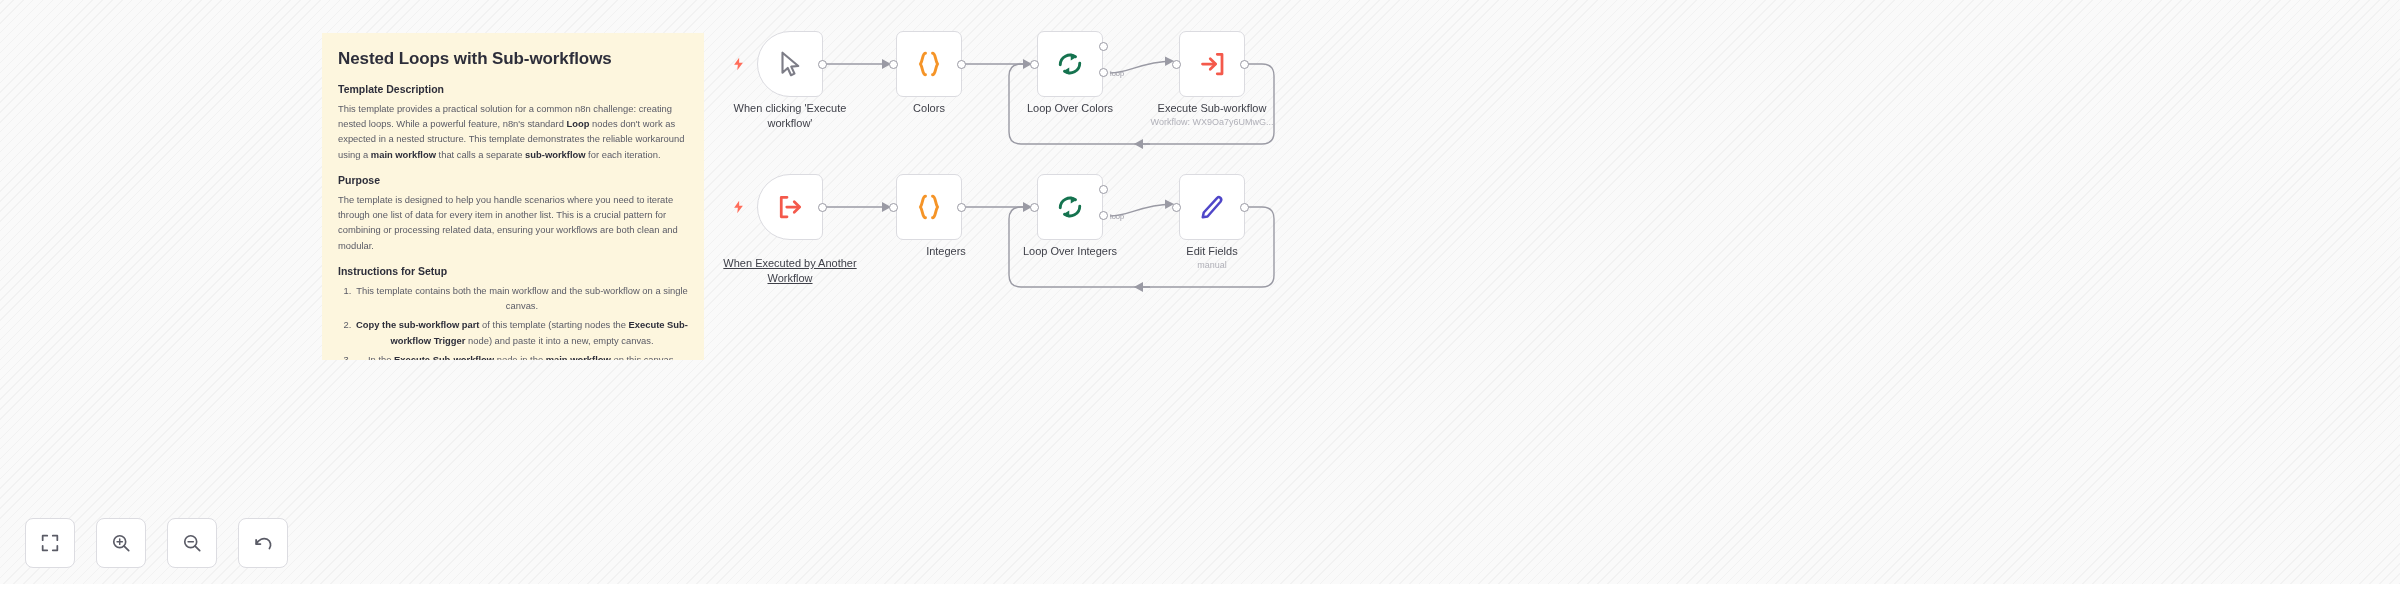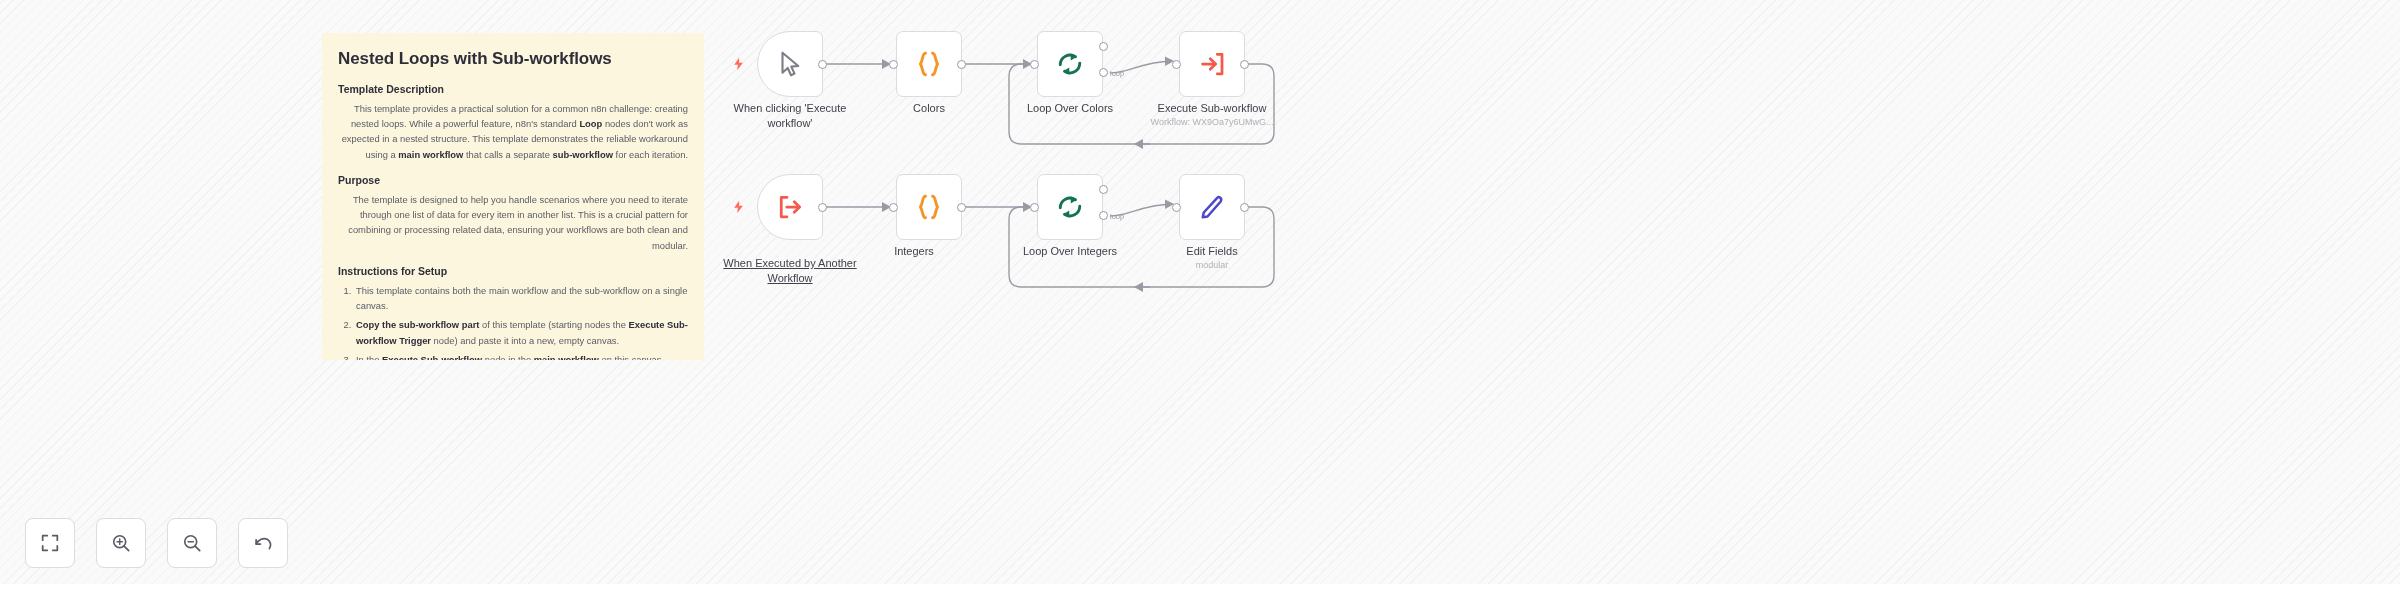--- a/index.html
+++ b/index.html
@@ -43,29 +43,29 @@
     font-weight: 700;
     margin: 12px 0 6px 0;
     color: #2d2e3a;
   }
   #sticky h2.first { margin-top: 8px; }
   #sticky p {
     font-size: 9.4px;
     line-height: 1.62;
     margin: 0 0 2px 0;
     color: #5a5b66;
-    text-align: right;
   }
   #sticky p b { color: #2d2e3a; font-weight: 700; }
   #sticky ol {
     font-size: 9.4px;
     line-height: 1.62;
     margin: 4px 0 0 0;
     padding-left: 16px;
     color: #5a5b66;
+    text-align: center;
   }
   #sticky ol li { margin-bottom: 4px; padding-left: 2px; }
   #sticky ol li b { color: #2d2e3a; font-weight: 700; }
 
   
   .node {
     position: absolute;
     width: 66px; height: 66px;
     background: #ffffff;
     border: 1px solid #dbdbe0;
@@ -265,21 +265,21 @@
   <div class="node-label" style="left:710px; top:256px;text-decoration:underline;">When Executed by Another Workflow</div>
 
   <div class="node" style="left:896px; top:174px;">
     <svg width="30" height="30" viewBox="0 0 24 24">
       <path d="M9.2 3.4 C6.6 3.4 7.4 8 5.2 12 C7.4 16 6.6 20.6 9.2 20.6" fill="none" stroke="#f59427" stroke-width="2.3" stroke-linecap="round"></path>
       <path d="M14.8 3.4 C17.4 3.4 16.6 8 18.8 12 C16.6 16 17.4 20.6 14.8 20.6" fill="none" stroke="#f59427" stroke-width="2.3" stroke-linecap="round"></path>
     </svg>
   </div>
   <div class="dot" style="left:889px; top:202.5px;"></div>
   <div class="dot" style="left:957px; top:202.5px;"></div>
-  <div class="node-label" style="left:834px; top:244px;">Integers</div>
+  <div class="node-label" style="left:866px; top:244px;">Integers</div>
 
   <div class="node" style="left:1037px; top:174px;">
     <svg width="30" height="30" viewBox="0 0 24 24">
       <path d="M4.2 12.6 A7.8 7.8 0 0 1 16.4 6.2" fill="none" stroke="#15734f" stroke-width="2.3" stroke-linecap="round"></path>
       <path d="M19.8 11.4 A7.8 7.8 0 0 1 7.6 17.8" fill="none" stroke="#15734f" stroke-width="2.3" stroke-linecap="round"></path>
       <path d="M12.6 3.4 L17.2 6.4 L12.6 9.2 Z" fill="#15734f"></path>
       <path d="M11.4 20.6 L6.8 17.6 L11.4 14.8 Z" fill="#15734f"></path>
     </svg>
   </div>
   <div class="dot" style="left:1030px; top:202.5px;"></div>
@@ -289,21 +289,21 @@
   <div class="node-label" style="left:990px; top:244px;">Loop Over Integers</div>
 
   <div class="node" style="left:1179px; top:174px;">
     <svg width="30" height="30" viewBox="0 0 24 24">
       <path d="M18.4 4.4 C19.6 5.4 19.7 6.6 18.8 7.8 L8.4 19.6 L4.6 20.2 L5.4 16.4 L16 4.9 C17 3.9 17.6 3.7 18.4 4.4 Z" fill="none" stroke="#4f46c8" stroke-width="2" stroke-linejoin="round"></path>
     </svg>
   </div>
   <div class="dot" style="left:1172px; top:202.5px;"></div>
   <div class="dot" style="left:1240px; top:202.5px;"></div>
   <div class="node-label" style="left:1132px; top:244px;">Edit Fields</div>
-  <div class="node-sublabel" style="left:1127px; top:260px;">modular</div>
+  <div class="node-sublabel" style="left:1127px; top:260px;">manual</div>
 
   <div id="toolbar">
     <div class="tool-btn">
       <svg width="22" height="22" viewBox="0 0 24 24">
         <path d="M4 9 L4 4 L9 4" fill="none" stroke="#5a5b66" stroke-width="1.9" stroke-linecap="round" stroke-linejoin="round"></path>
         <path d="M15 4 L20 4 L20 9" fill="none" stroke="#5a5b66" stroke-width="1.9" stroke-linecap="round" stroke-linejoin="round"></path>
         <path d="M20 15 L20 20 L15 20" fill="none" stroke="#5a5b66" stroke-width="1.9" stroke-linecap="round" stroke-linejoin="round"></path>
         <path d="M9 20 L4 20 L4 15" fill="none" stroke="#5a5b66" stroke-width="1.9" stroke-linecap="round" stroke-linejoin="round"></path>
       </svg>
     </div>

